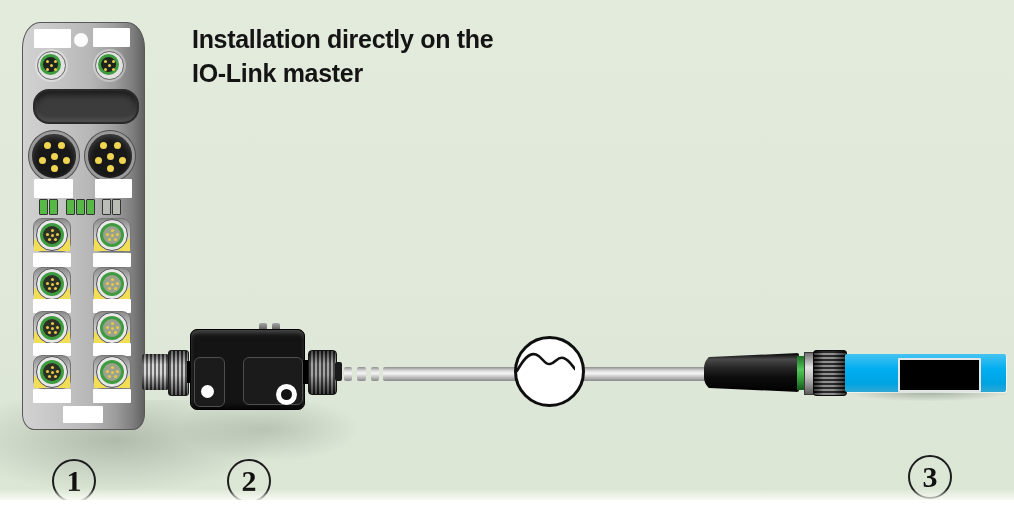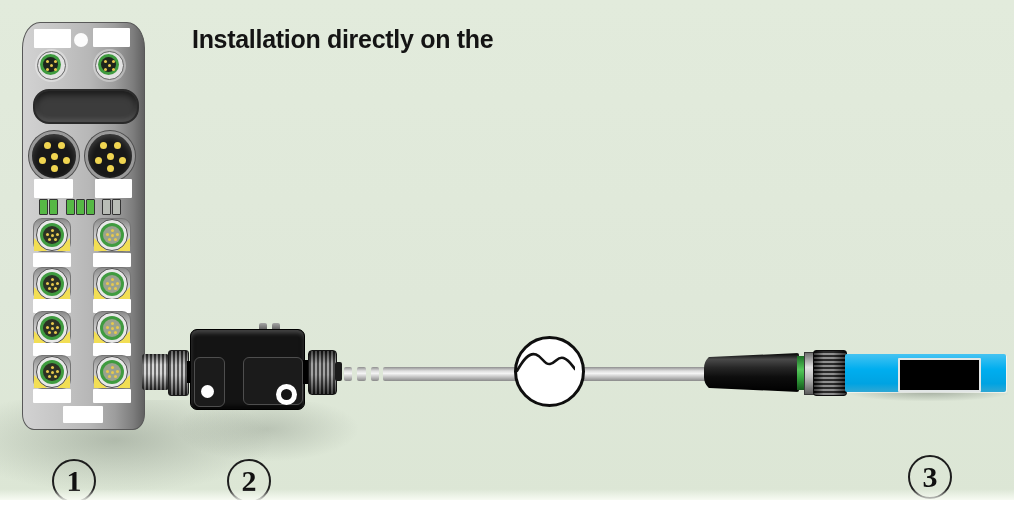--- a/index.html
+++ b/index.html
@@ -263,20 +263,21 @@
   <div class="abs mold"></div>
   <div class="abs ring-green"></div>
   <div class="abs ring-silver"></div>
   <div class="abs knurl-3"></div>
   <div class="abs blue-body"></div>
   <div class="abs display"></div>
   <div class="abs shadow-blue"></div>
 
   <div class="abs title">
     <div>Installation directly on the</div>
+    <div>IO-Link master</div>
   </div>
 
 
   <div class="abs callout" style="left:52px;top:459px;">
     <span>1</span>
     </div>
   <div class="abs callout" style="left:227px;top:459px;">
     <span>2</span>
     </div>
   <div class="abs callout" style="left:908px;top:455px;">

